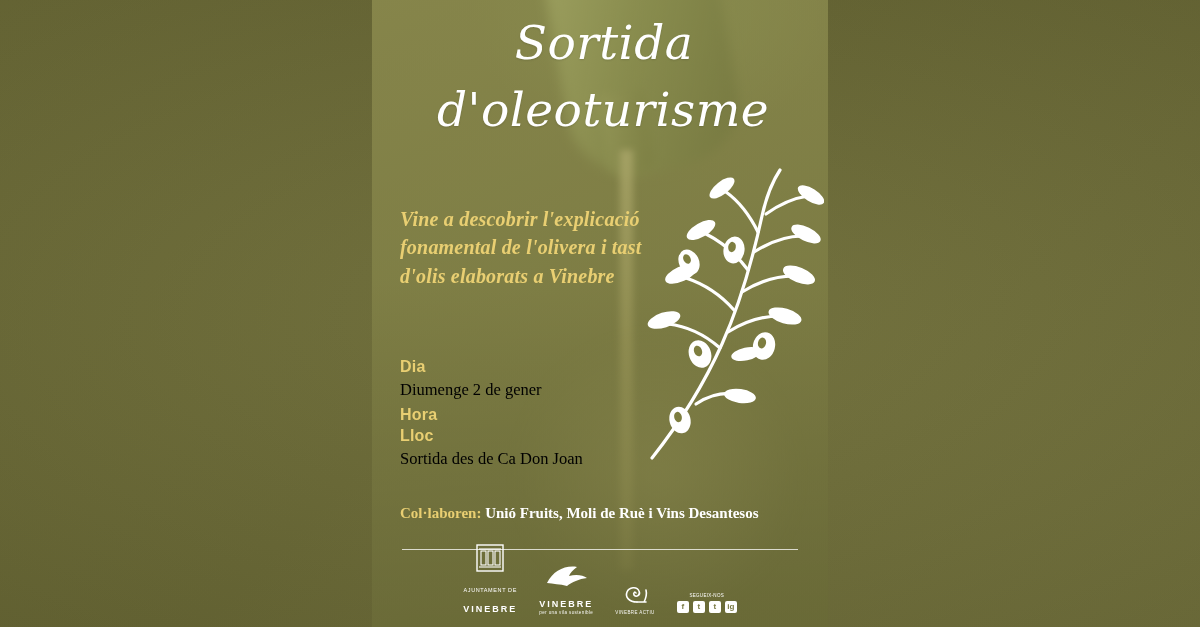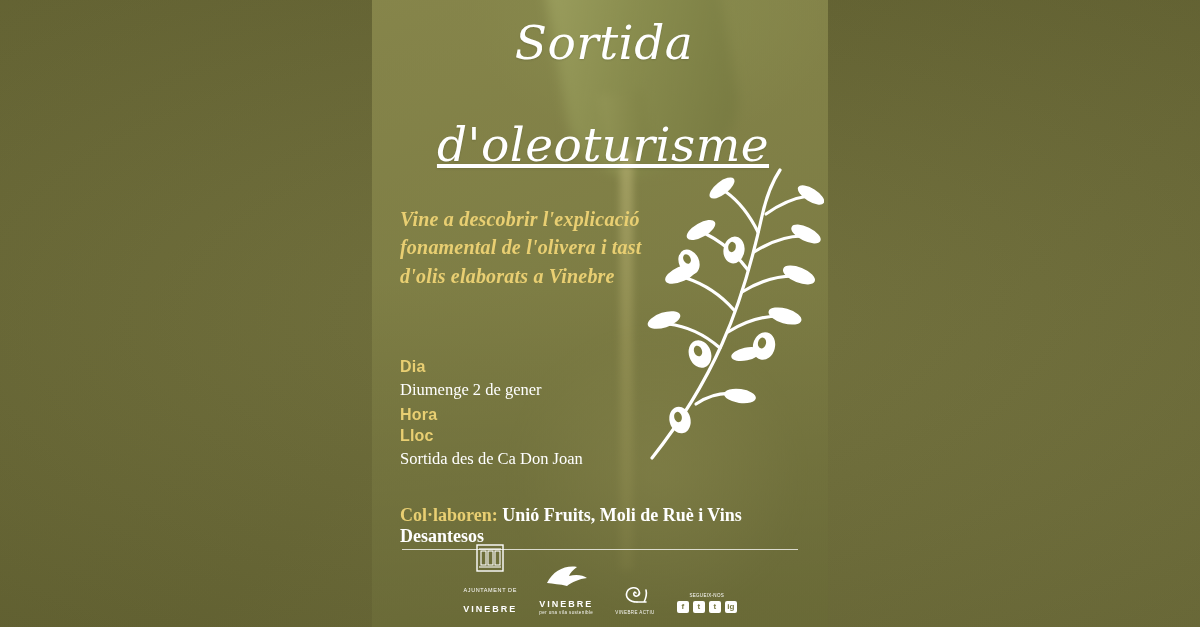--- a/index.html
+++ b/index.html
@@ -123,21 +123,21 @@
     color: #ffffff;
     font-family: "DejaVu Serif", serif;
     font-style: italic;
     font-weight: 400;
     font-size: 47px;
     line-height: 1.05;
     letter-spacing: 0.5px;
     text-shadow: 0 1px 2px rgba(0,0,0,0.12);
   }
   .title .l1 { display: block; padding-left: 8px; }
-  .title .l2 { display: block; margin-top: 53px; padding-left: 6px; text-decoration: underline; }
+  .title .l2 { display: block; margin-top: 18px; padding-left: 6px; }
 
   .lead {
     position: absolute;
     left: 28px;
     top: 205px;
     width: 250px;
     color: #e9cf72;
     font-family: "Liberation Serif", serif;
     font-weight: 700;
     font-style: italic;
@@ -154,34 +154,34 @@
   }
   .det-label {
     color: #e9cf72;
     font-family: Liberation Sans, sans-serif;
     font-weight: 700;
     font-size: 16px;
     line-height: 1.35;
     letter-spacing: 0.2px;
   }
   .det-value {
-    color: #ffffff;
+    color: #000000;
     font-family: "Liberation Serif", serif;
     font-size: 16.5px;
     line-height: 1.45;
     margin-bottom: 2px;
   }
 
   .collab {
     position: absolute;
     left: 28px;
     top: 505px;
     width: 400px;
     font-family: "Liberation Serif", serif;
-    font-size: 18px;
+    font-size: 15px;
     font-weight: 700;
     color: #ffffff;
   }
   .collab .lbl { color: #e9cf72; }
 
   .rule {
     position: absolute;
     left: 30px;
     top: 549px;
     width: 396px;

